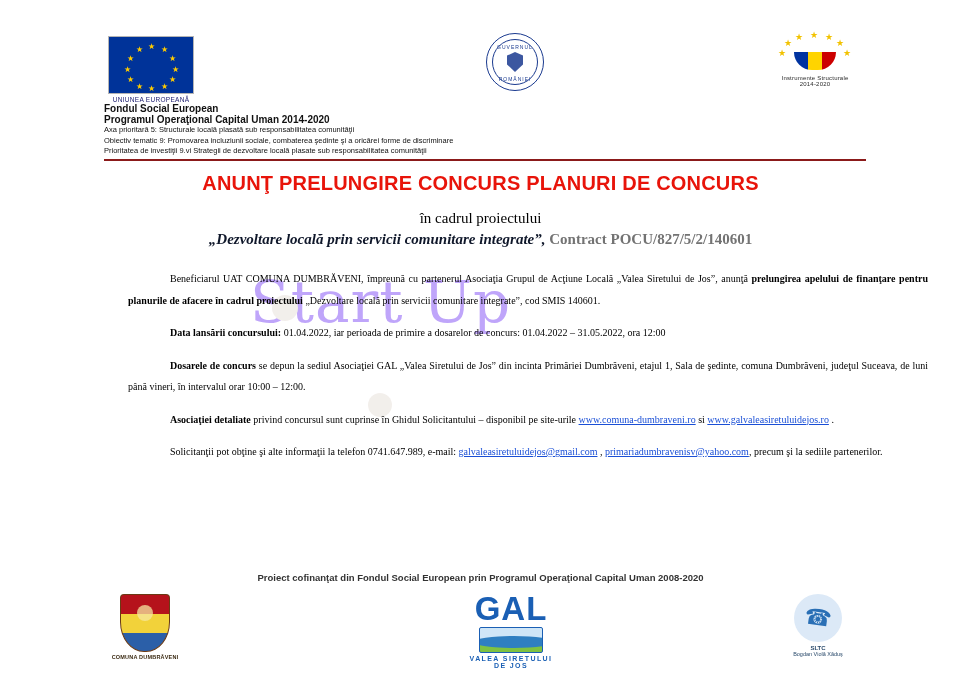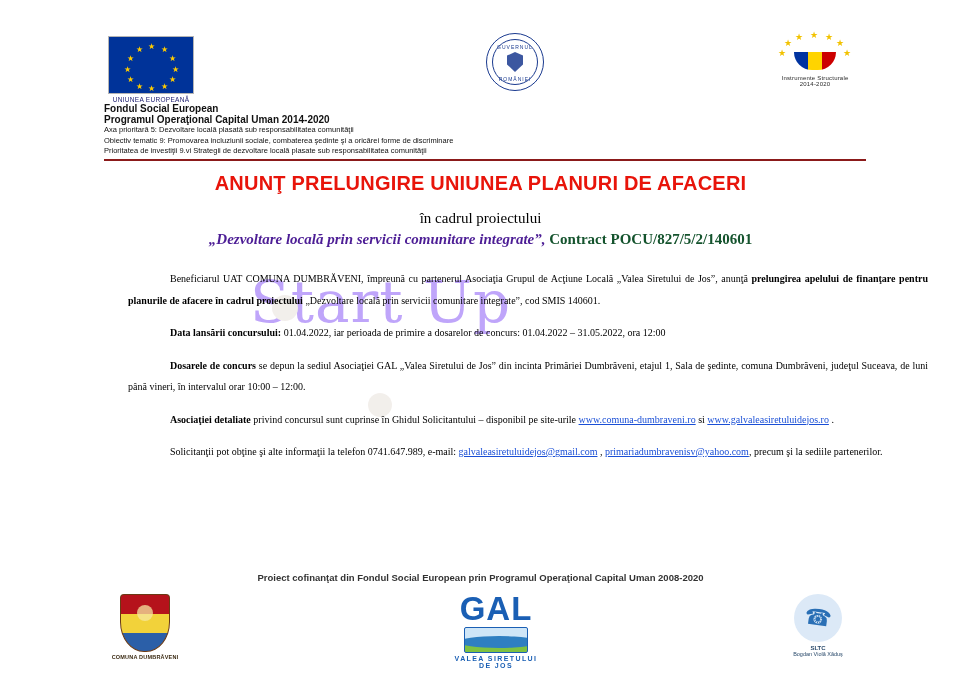--- a/index.html
+++ b/index.html
@@ -225,25 +225,25 @@
     left: 0;
     top: 231px;
     width: 961px;
     text-align: center;
     font-size: 15px;
     z-index: 1;
   }
   .sub2 .it {
     font-style: italic;
     font-weight: bold;
-    color: #4c1d95;
+    color: #0f172a;
   }
   .sub2 .bk {
     font-weight: bold;
-    color: #14532d;
+    color: #737373;
   }
 
   
   .body-text {
     position: absolute;
     left: 80px;
     top: 268px;
     width: 800px;
     font-size: 10px;
     line-height: 21.5px;
@@ -315,21 +315,21 @@
     font-family: "Liberation Sans", sans-serif;
     font-size: 5.5px;
     font-weight: bold;
     color: #3b2a12;
     margin-top: 2px;
     letter-spacing: 0.2px;
   }
 
   .gal-logo {
     position: absolute;
-    left: 441px;
+    left: 456px;
     top: 0px;
     width: 110px;
     text-align: center;
   }
   .gal-word {
     font-family: "Liberation Sans", sans-serif;
     font-size: 33px;
     font-weight: bold;
     color: #1a5fb4;
     letter-spacing: 1px;
@@ -456,27 +456,27 @@
         <div class="is-flag"></div>
       </div>
       <div class="is-caption1">Instrumente Structurale</div>
       <div class="is-caption2">2014-2020</div>
     </div>
   </div>
 
   <div class="prog-block">
     <div class="b">Fondul Social European</div>
     <div class="b">Programul Operaţional Capital Uman 2014-2020</div>
-    <div><span>Axa prioritară 5: Dezvoltare locală plasată sub responsabilitatea comunităţii</span></div>
+    <div><span>Axa prioritară 5: Structurale locală plasată sub responsabilitatea comunităţii</span></div>
     <div>Obiectiv tematic 9: Promovarea incluziunii sociale, combaterea şedinte şi a oricărei forme de discriminare</div>
     <div>Prioritatea de investiţii 9.vi Strategii de dezvoltare locală plasate sub responsabilitatea comunităţii</div>
   </div>
   <div class="rule"></div>
 
-  <div class="doc-title">ANUNŢ PRELUNGIRE UNIUNEA PLANURI DE AFACERI</div>
+  <div class="doc-title">ANUNŢ PRELUNGIRE CONCURS PLANURI DE CONCURS</div>
   <div class="sub1">în cadrul proiectului</div>
   <div class="sub2">
     <span class="it">„Dezvoltare locală prin servicii comunitare integrate”,</span><span class="bk"> Contract POCU/827/5/2/140601</span>
   </div>
 
   <div class="body-text">
 
     <p>
       <span>Beneficiarul UAT COMUNA DUMBRĂVENI, împreună cu partenerul Asociaţia Grupul de Acţiune Locală „Valea Siretului de Jos”, anunţă </span><b>prelungirea apelului de finanţare pentru planurile de afacere în cadrul proiectului </b><span>„Dezvoltare locală prin servicii comunitare integrate”, cod SMIS 140601.</span>
     </p>

